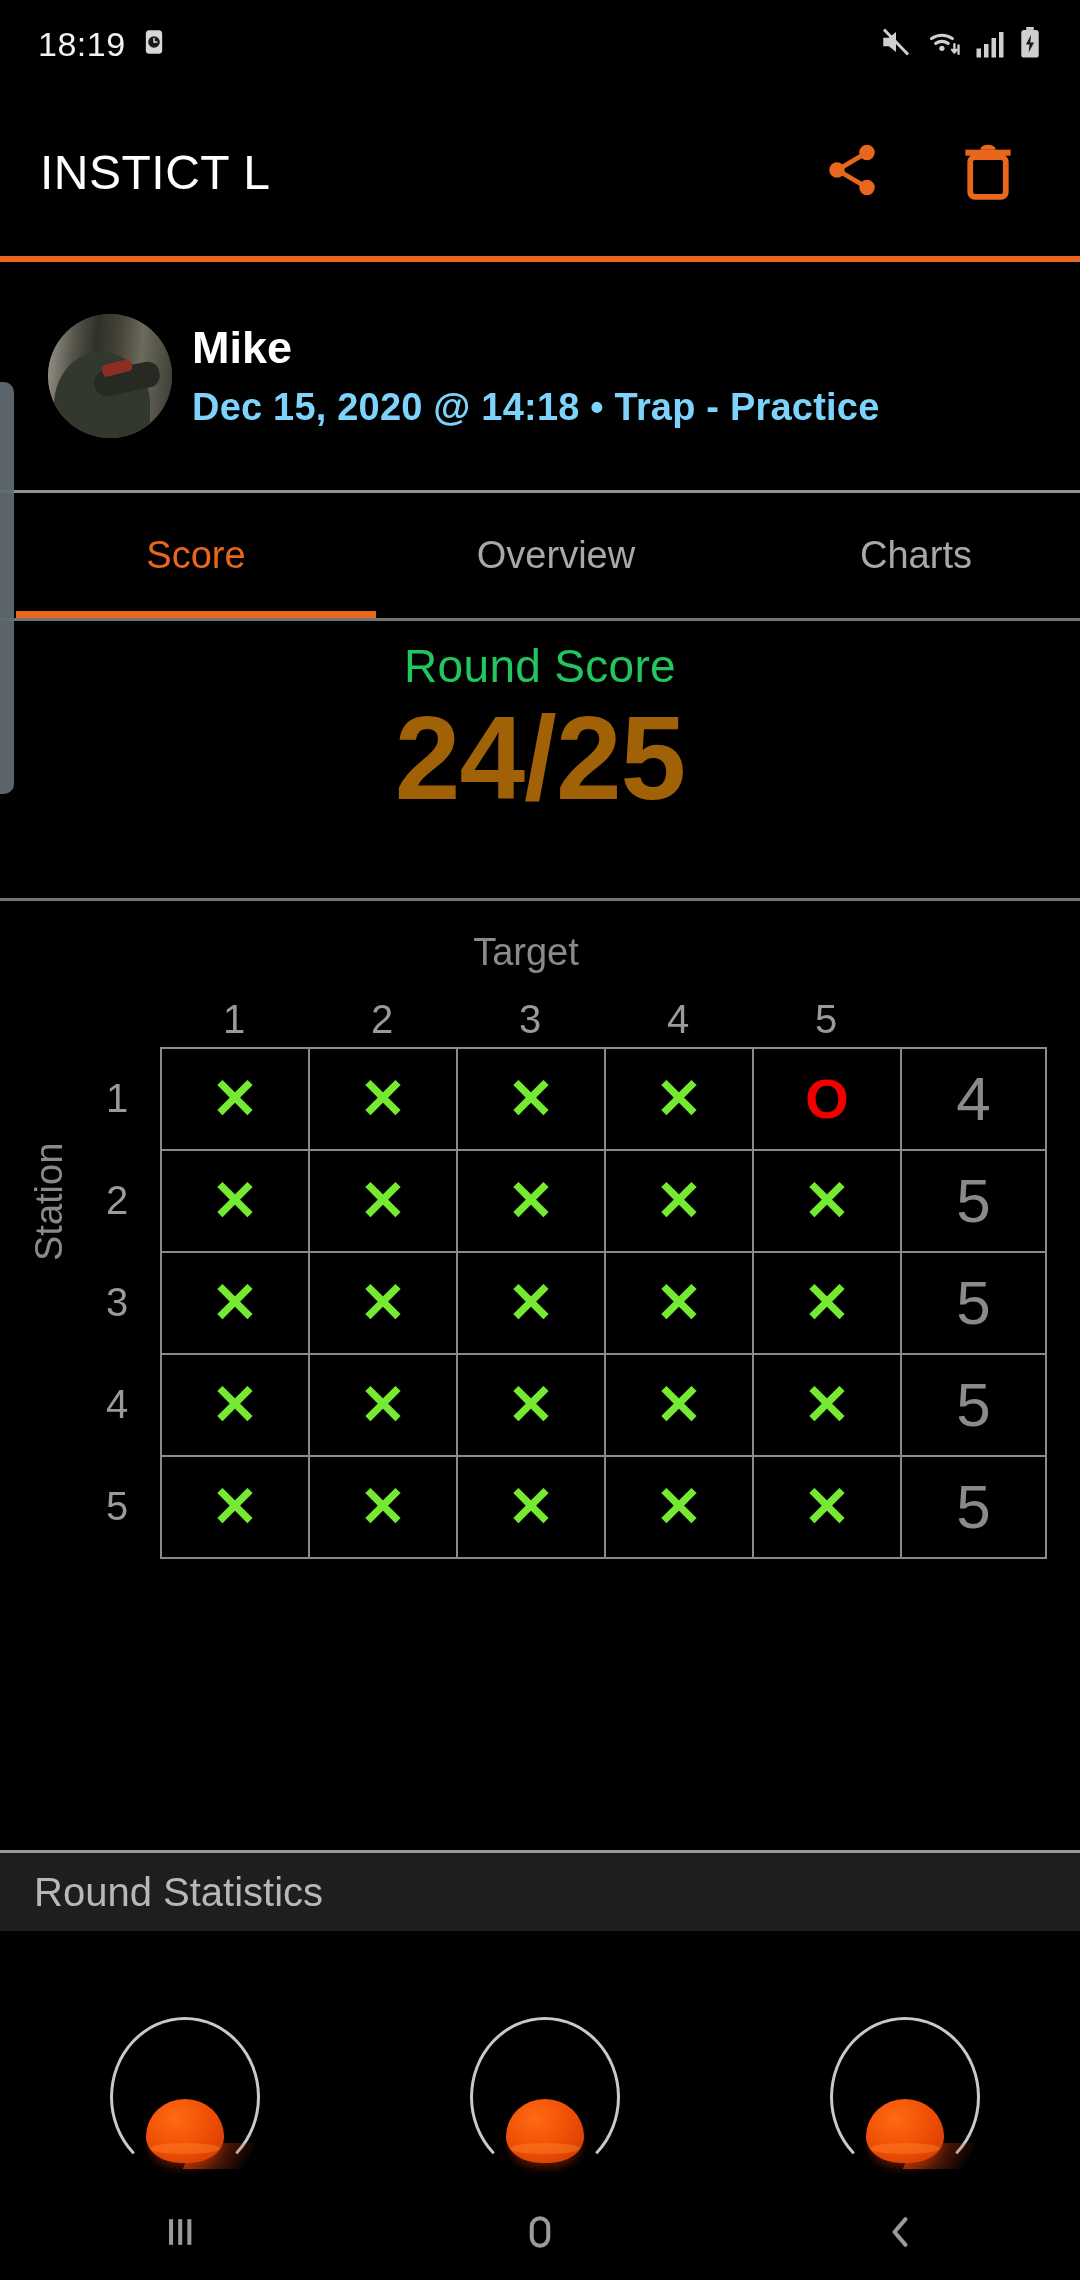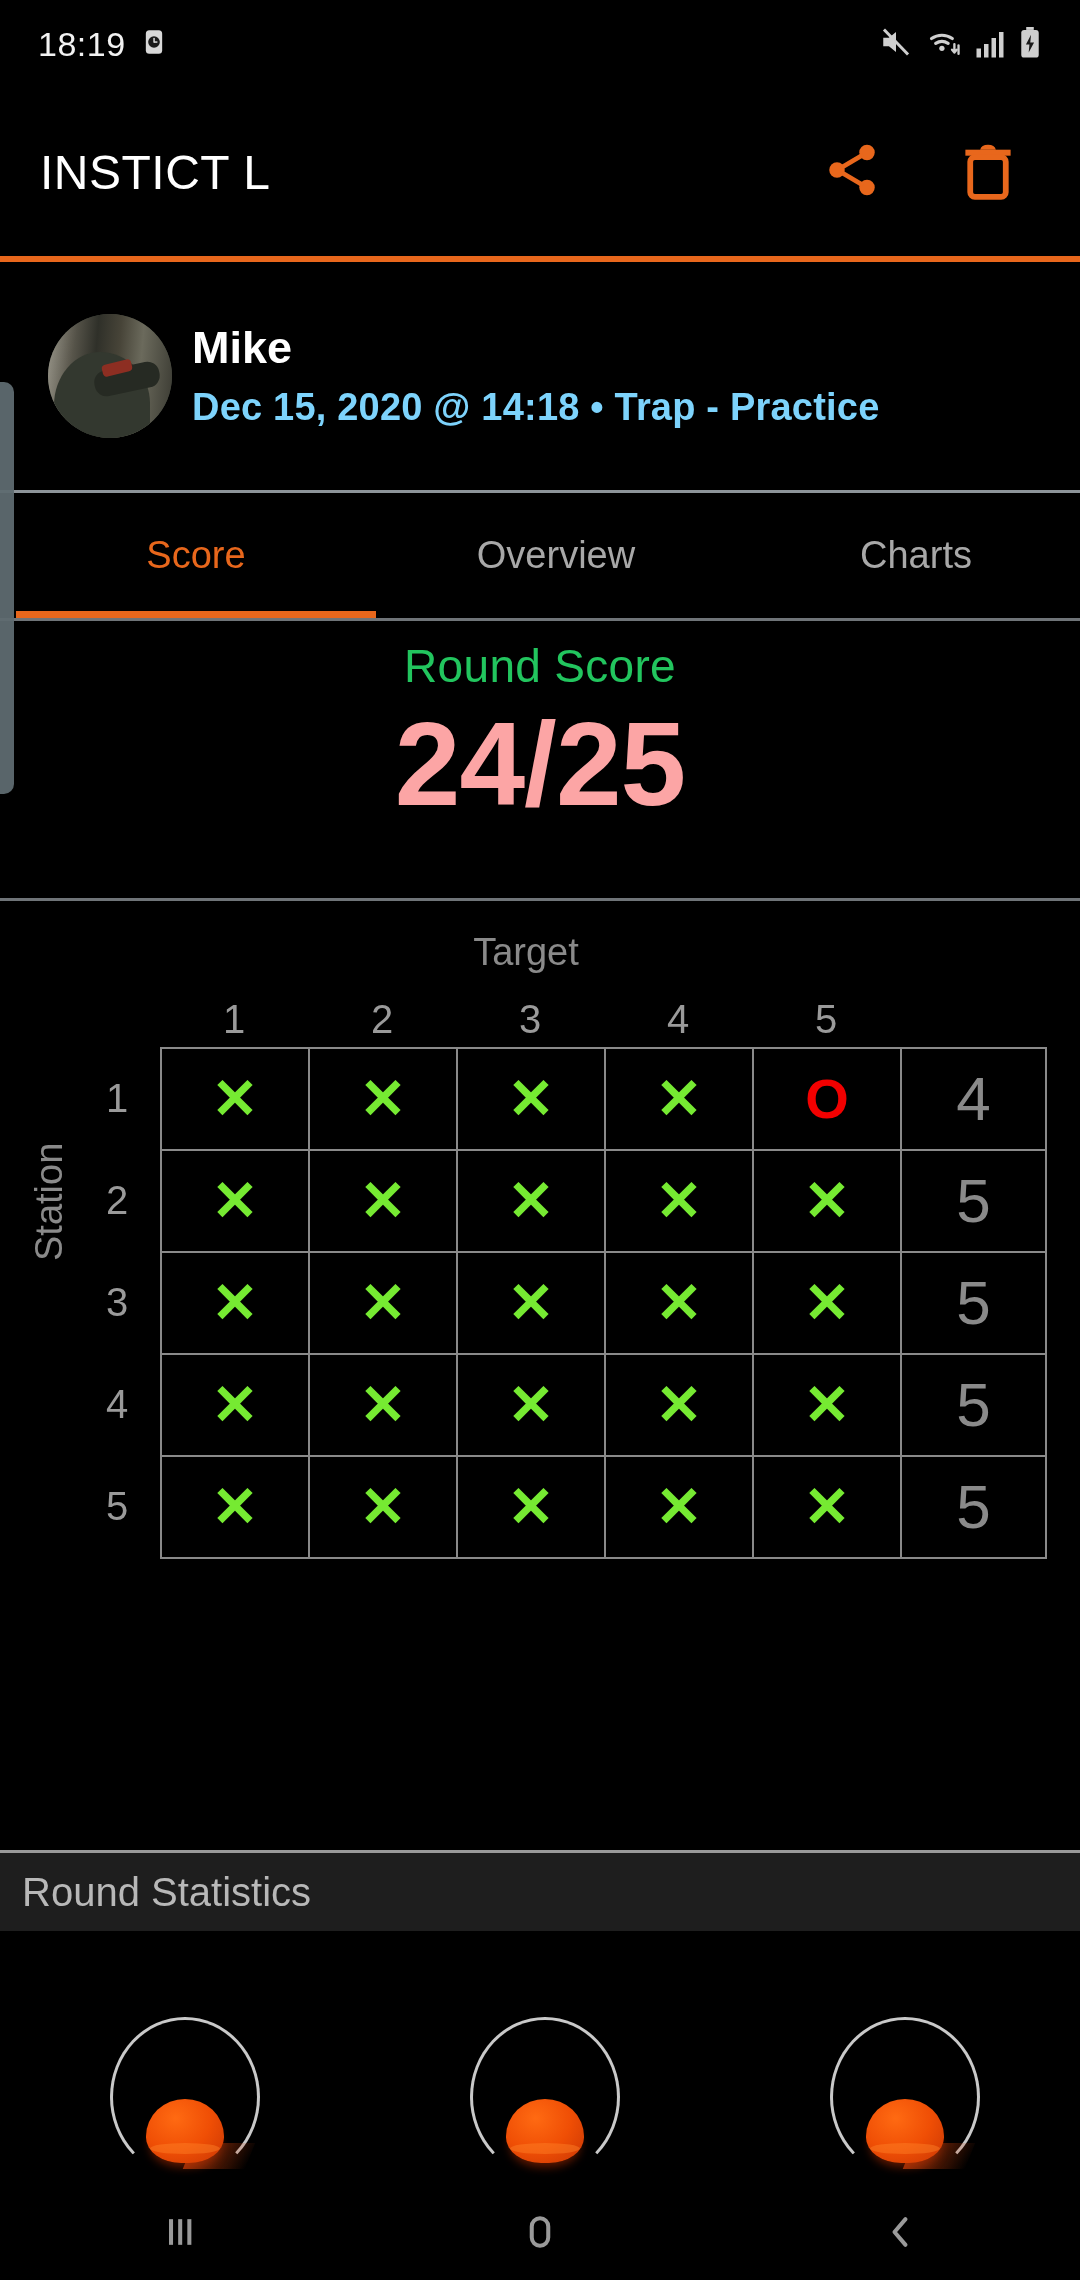--- a/index.html
+++ b/index.html
@@ -114,21 +114,21 @@
 
   
   .round-score {
     position: absolute; top: 618px; left: 0;
     width: 1080px; height: 280px;
     background: #000;
     border-top: 3px solid #6f7478;
     display: flex; flex-direction: column; align-items: center;
   }
   .rs-label { font-size: 46px; color: #22c55e; margin-top: 18px; letter-spacing: .3px; }
-  .rs-value { font-size: 118px; font-weight: 700; color: #fca5a5; line-height: 1.08; margin-top: 8px; letter-spacing: -1px; }
+  .rs-value { font-size: 118px; font-weight: 700; color: #a16207; line-height: 1.08; margin-top: 2px; letter-spacing: -1px; }
 
   
   .grid-sec {
     position: absolute; top: 898px; left: 0;
     width: 1080px; height: 952px;
     background: #000;
     border-top: 3px solid #6f7478;
   }
   .target-label {
     position: absolute; top: 30px; left: 0; width: 1052px;
@@ -173,21 +173,21 @@
   .mk-miss  { font-size: 56px; font-weight: 700; color: #f20000; line-height: 1; display:block; }
   .rowtotal { font-size: 62px; color: #8a8a8a; line-height: 1; display:block; }
 
   
   .stats-header {
     position: absolute; top: 1850px; left: 0;
     width: 1080px; height: 81px;
     background: #1e1e1e;
     border-top: 3px solid #9a9a9a;
     display: flex; align-items: center;
-    padding-left: 22px;
+    padding-left: 34px;
   }
   .stats-header-title { font-size: 40px; color: #b8b8b8; }
 
   .clay-row {
     position: absolute; top: 1965px; left: 0;
     width: 1080px; height: 223px;
     background: #000;
     display: flex; justify-content: space-around; align-items: flex-start;
     overflow: hidden;
   }

